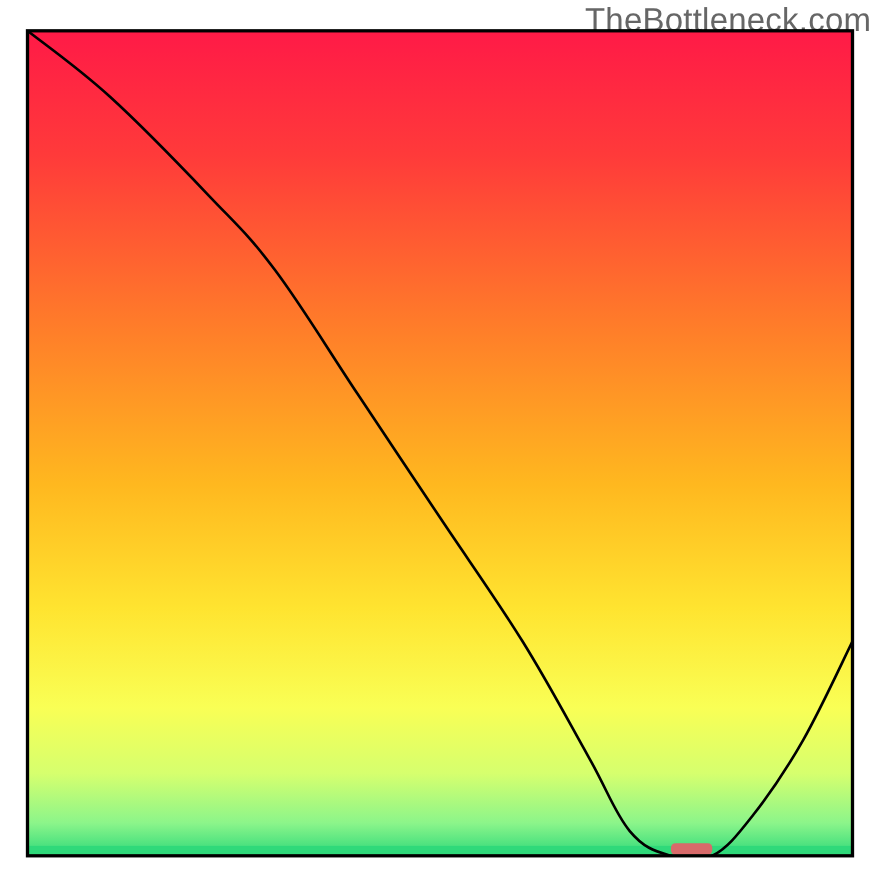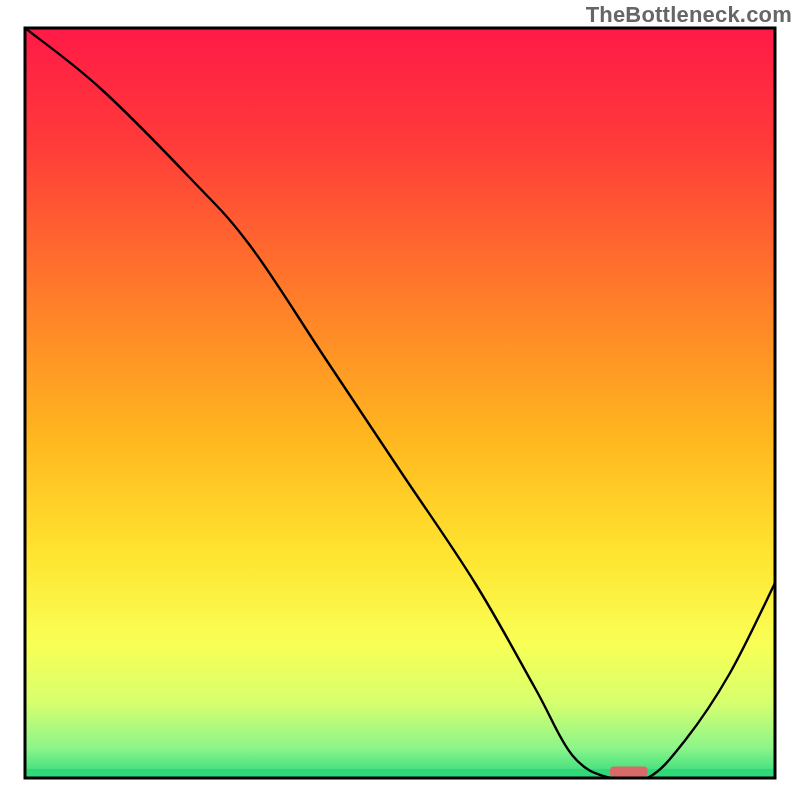--- a/index.html
+++ b/index.html
@@ -13,22 +13,22 @@
   .frame {
     position: relative;
     width: 800px;
     height: 800px;
   }
   .watermark {
     position: absolute;
     top: 2px;
     right: 8px;
     color: #666666;
-    font-size: 22px;
-    font-weight: 700;
+    font-size: 30px;
+    font-weight: 400;
     letter-spacing: 0.2px;
   }
   svg {
     position: absolute;
     top: 0;
     left: 0;
   }
 </style>
 </head>
 <body>

